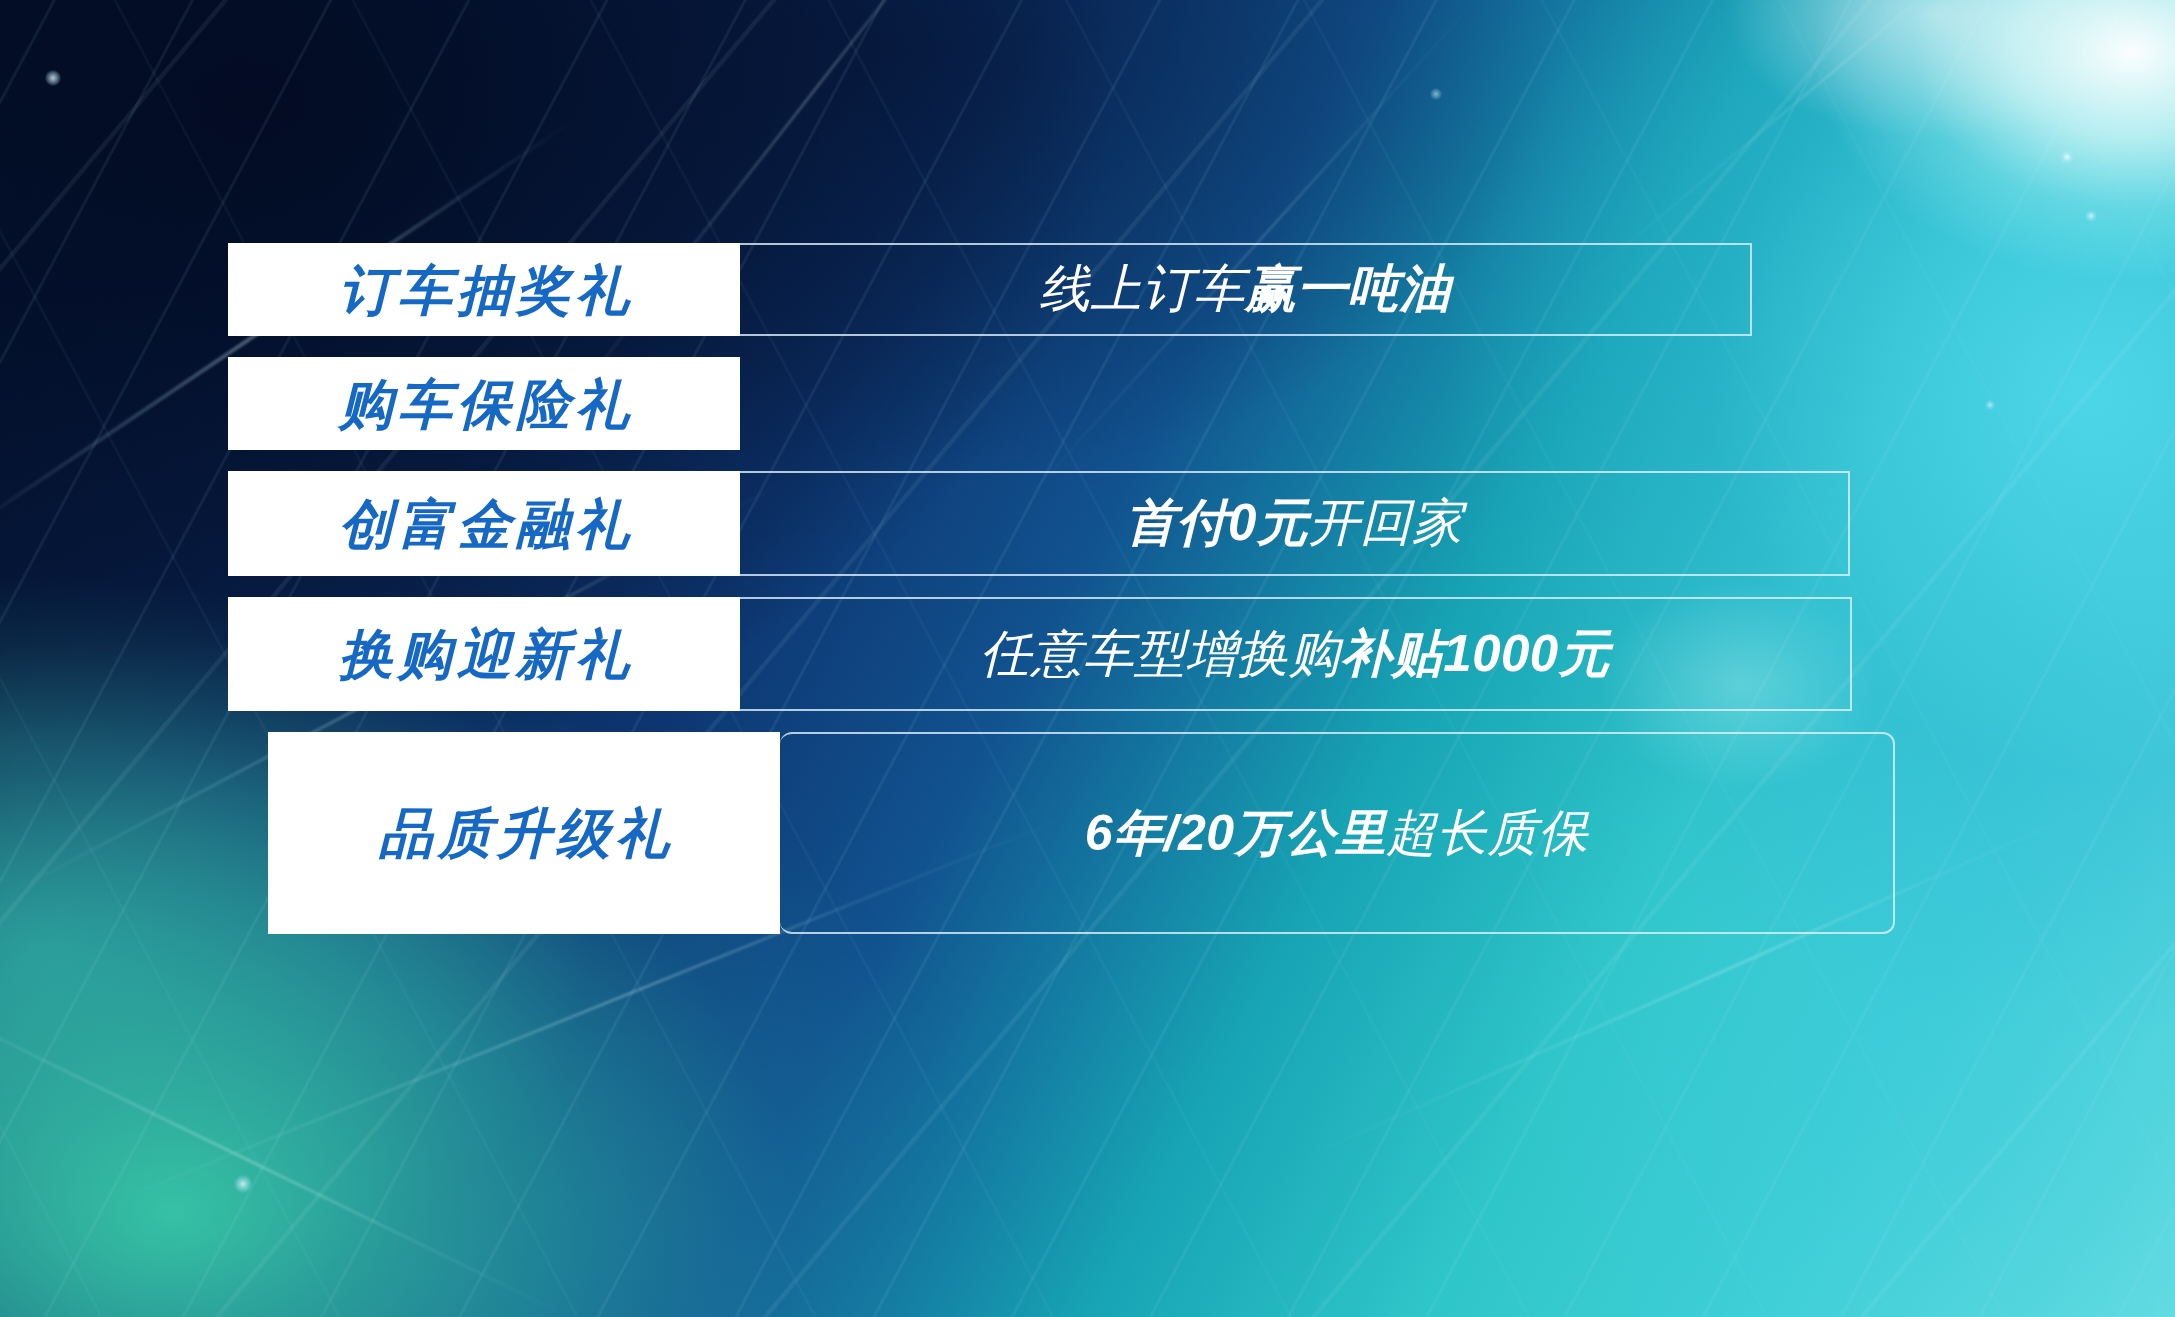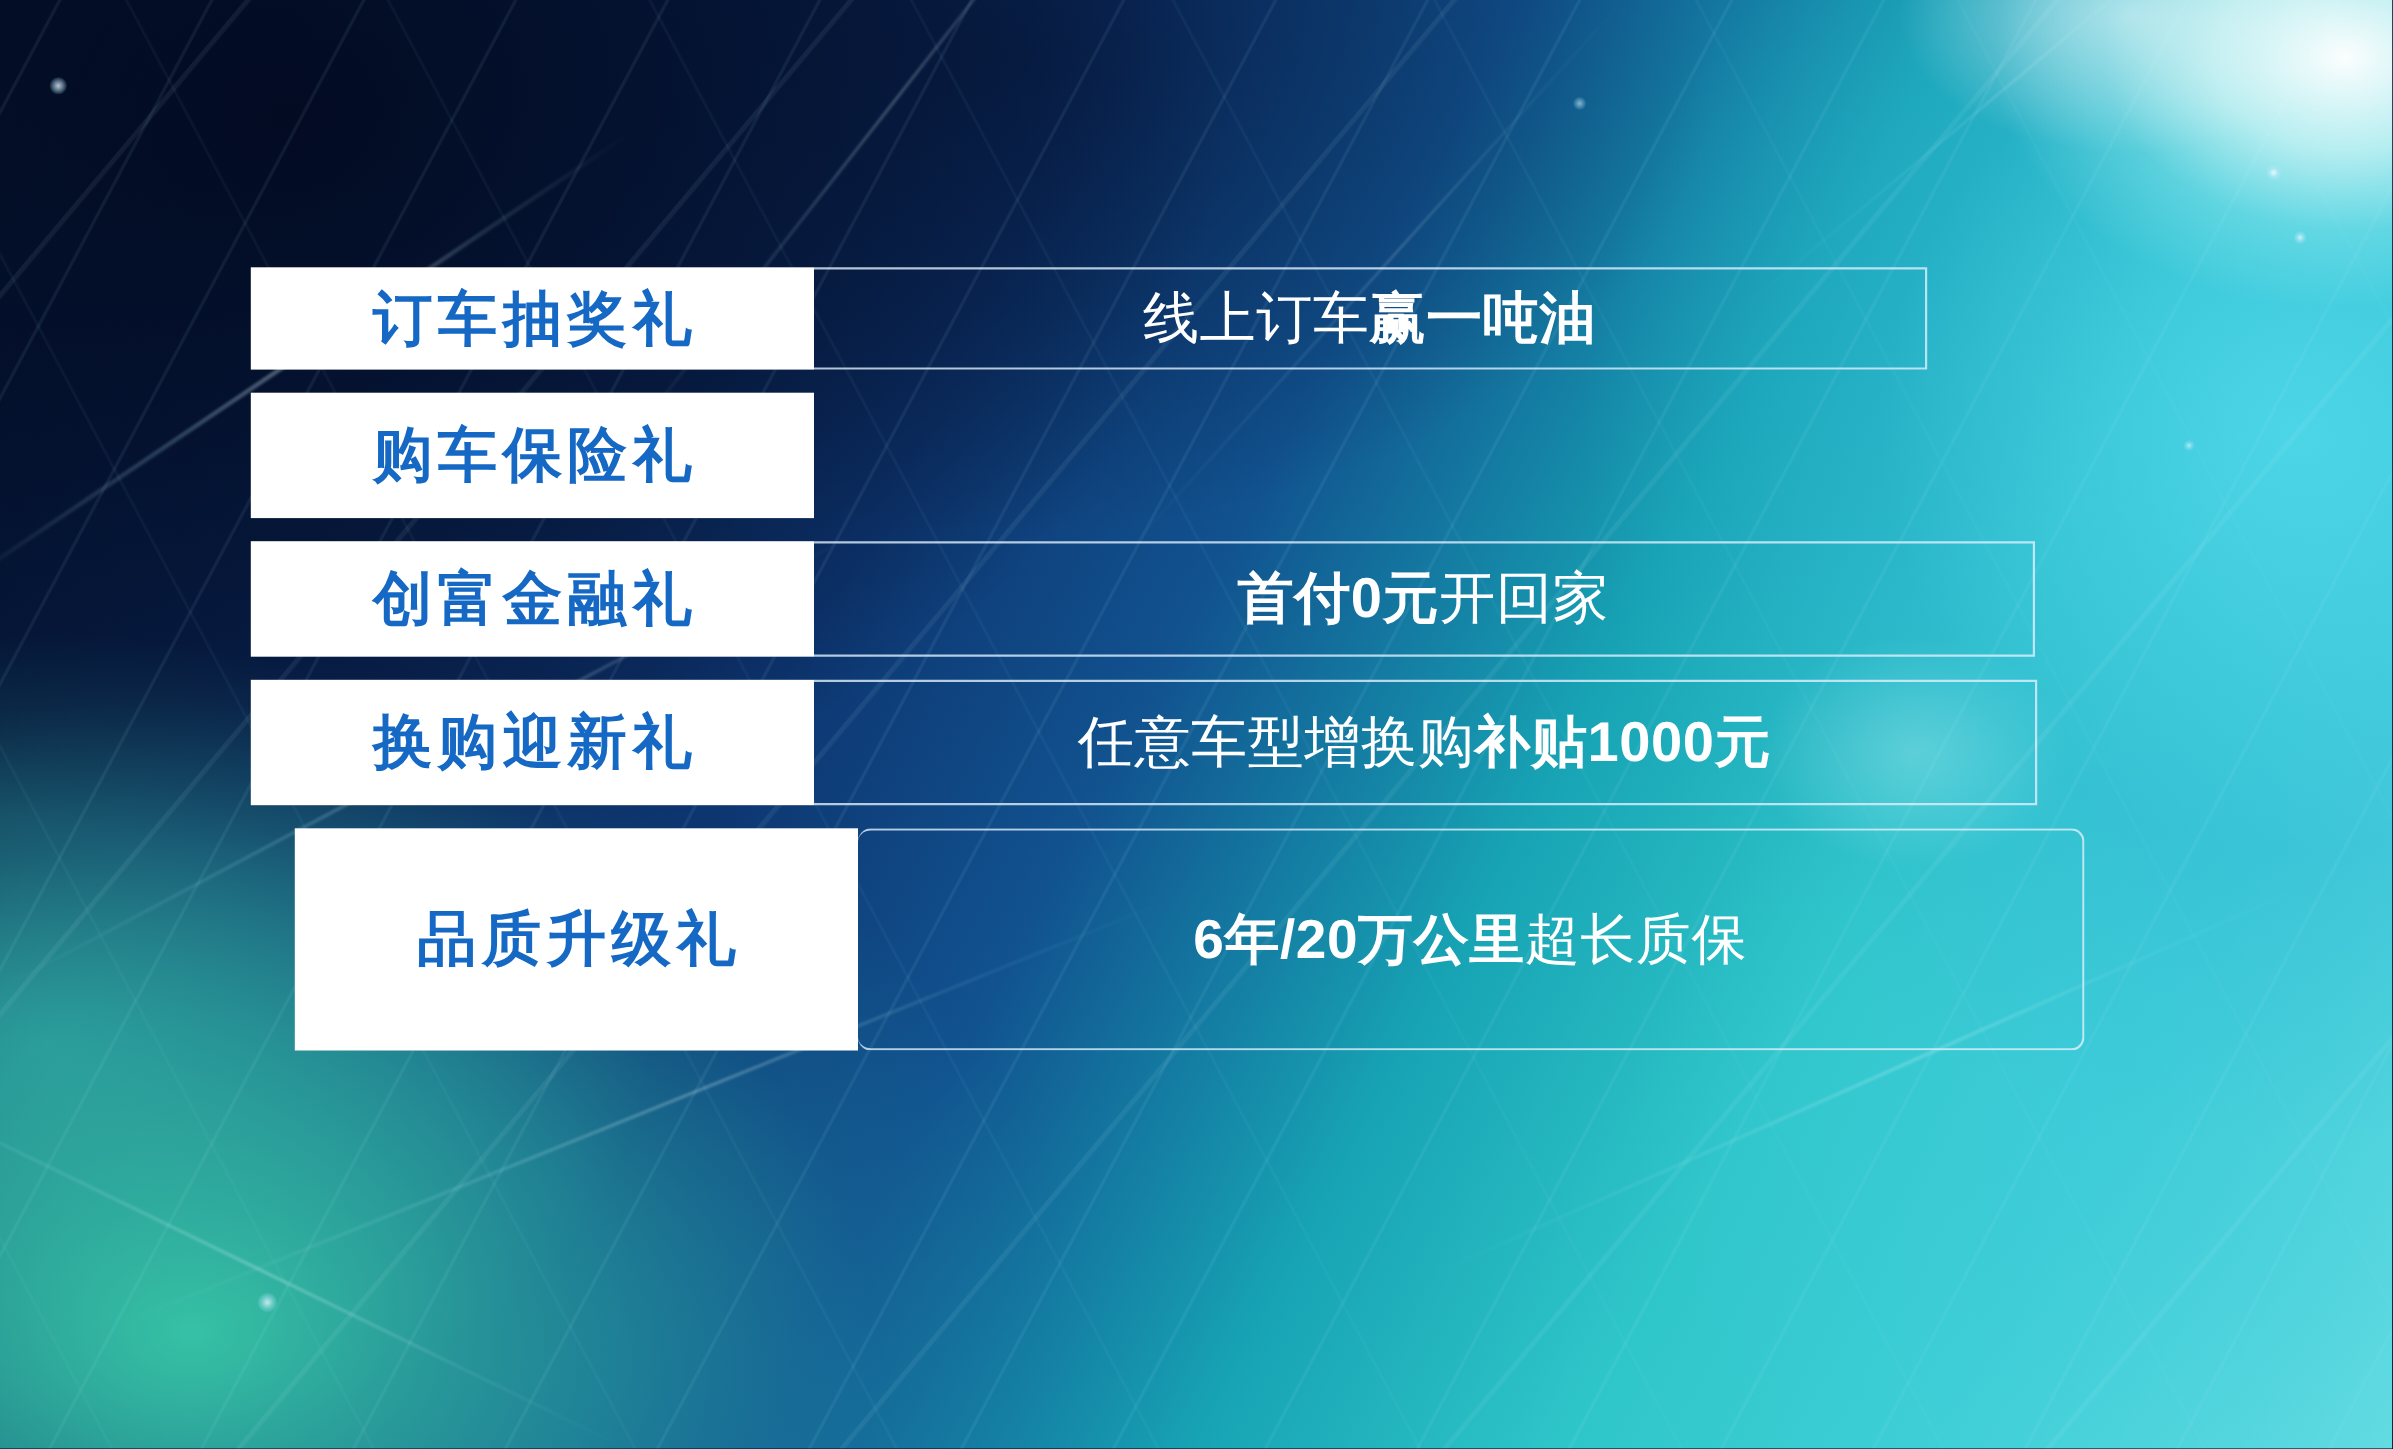--- a/index.html
+++ b/index.html
@@ -124,20 +124,21 @@
   
   #rows {
     position:absolute;
     left:228px; top:243px;
     width:1640px;
   }
   .row {
     display:flex;
     align-items:flex-start;
     margin-bottom:21px;
+    font-style:italic;
   }
   .row:last-child { margin-bottom:0;margin-left:40px; }
 
   .tag {
     flex:0 0 512px;
     background:#ffffff;
     display:flex;
     align-items:center;
     justify-content:center;
     color:#1569c4;
@@ -163,21 +164,21 @@
     font-size:51px;
     line-height:1.18;
     white-space:nowrap;
     letter-spacing:.5px;
   }
   .desc-line .n { font-weight:normal; }
   .desc-line .b { font-weight:bold; }
 
   
   .row-1 .tag, .row-1 .desc { height:93px; }
-  .row-2 .tag, .row-2 .desc { height:114px; }
+  .row-2 .tag, .row-2 .desc { height:93px; }
   .row-3 .tag, .row-3 .desc { height:105px; }
   .row-4 .tag, .row-4 .desc { height:114px; }
   .row-5 .tag, .row-5 .desc { height:202px; }
 
   .row-1 .desc { width:1012px; flex:0 0 1012px; }
   .row-2 .desc { width:1108px; flex:0 0 1108px; }
   .row-3 .desc { width:1110px; flex:0 0 1110px; }
   .row-4 .desc { width:1112px; flex:0 0 1112px; }
   .row-5 .desc { width:1115px; flex:0 0 1115px;border-radius:12px; }
 

